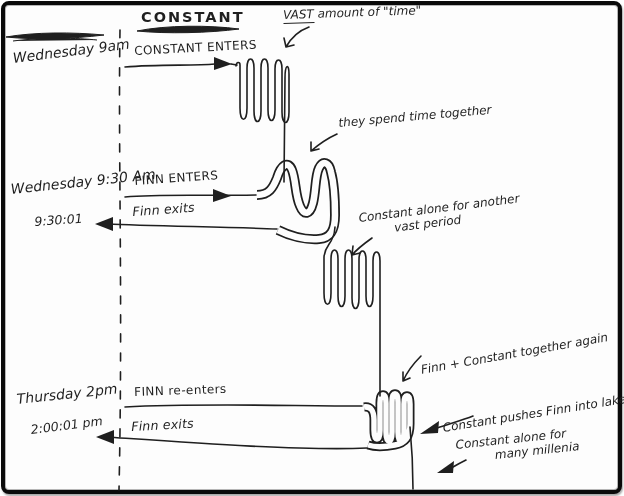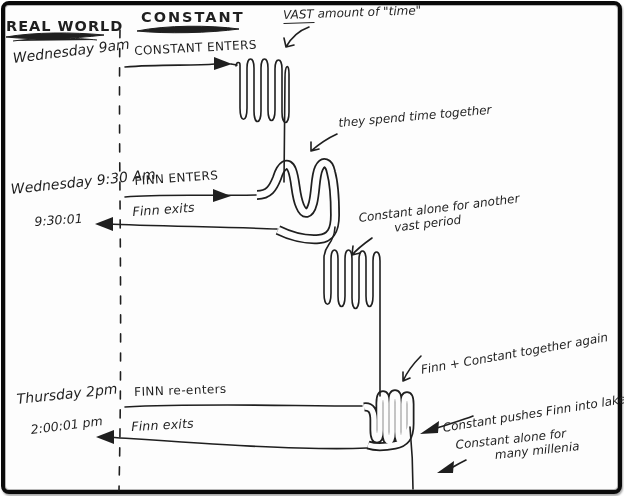--- a/index.html
+++ b/index.html
@@ -80,21 +80,20 @@
     <path class="stroke" d="M309,27 C298,31 291,38 286,47 M286,47 L284,38 M286,47 L294,45"></path>
     <path class="stroke" d="M337,134 C326,139 318,145 311,151 M311,151 L311,142 M311,151 L319,149"></path>
     <path class="stroke" d="M372,238 C365,243 358,248 352,255 M352,255 L353,246 M352,255 L360,253"></path>
     <path class="stroke" d="M421,356 C413,364 407,372 403,381 M403,381 L403,372 M403,381 L410,378"></path>
     <path class="stroke" d="M437,428 C452,423 463,420 473,416"></path>
     <polygon class="fillink" points="420,434 439,421 438,433"></polygon>
     <path class="stroke" d="M453,467 C458,464 462,462 466,460"></path>
     <polygon class="fillink" points="437,473 454,461 453,473"></polygon>
   </svg>
 
-  <div class="lbl hdr" style="left:6px;top:18px;">REAL WORLD</div>
   <div class="lbl hdr" style="left:141px;top:9px;letter-spacing:2px;">CONSTANT</div>
 
   <div class="lbl time" style="left:12px;top:50px;transform:rotate(-7deg);">Wednesday 9am</div>
   <div class="lbl time" style="left:10px;top:181px;transform:rotate(-6deg);">Wednesday 9:30 Am</div>
   <div class="lbl time small" style="left:34px;top:215px;transform:rotate(-4deg);">9:30:01</div>
   <div class="lbl time" style="left:16px;top:391px;transform:rotate(-6deg);">Thursday 2pm</div>
   <div class="lbl time small" style="left:30px;top:423px;transform:rotate(-7deg);">2:00:01 pm</div>
 
   <div class="lbl event" style="left:134px;top:45px;transform:rotate(-3deg);">CONSTANT ENTERS</div>
   <div class="lbl event" style="left:134px;top:175px;transform:rotate(-4deg);">FINN ENTERS</div>

